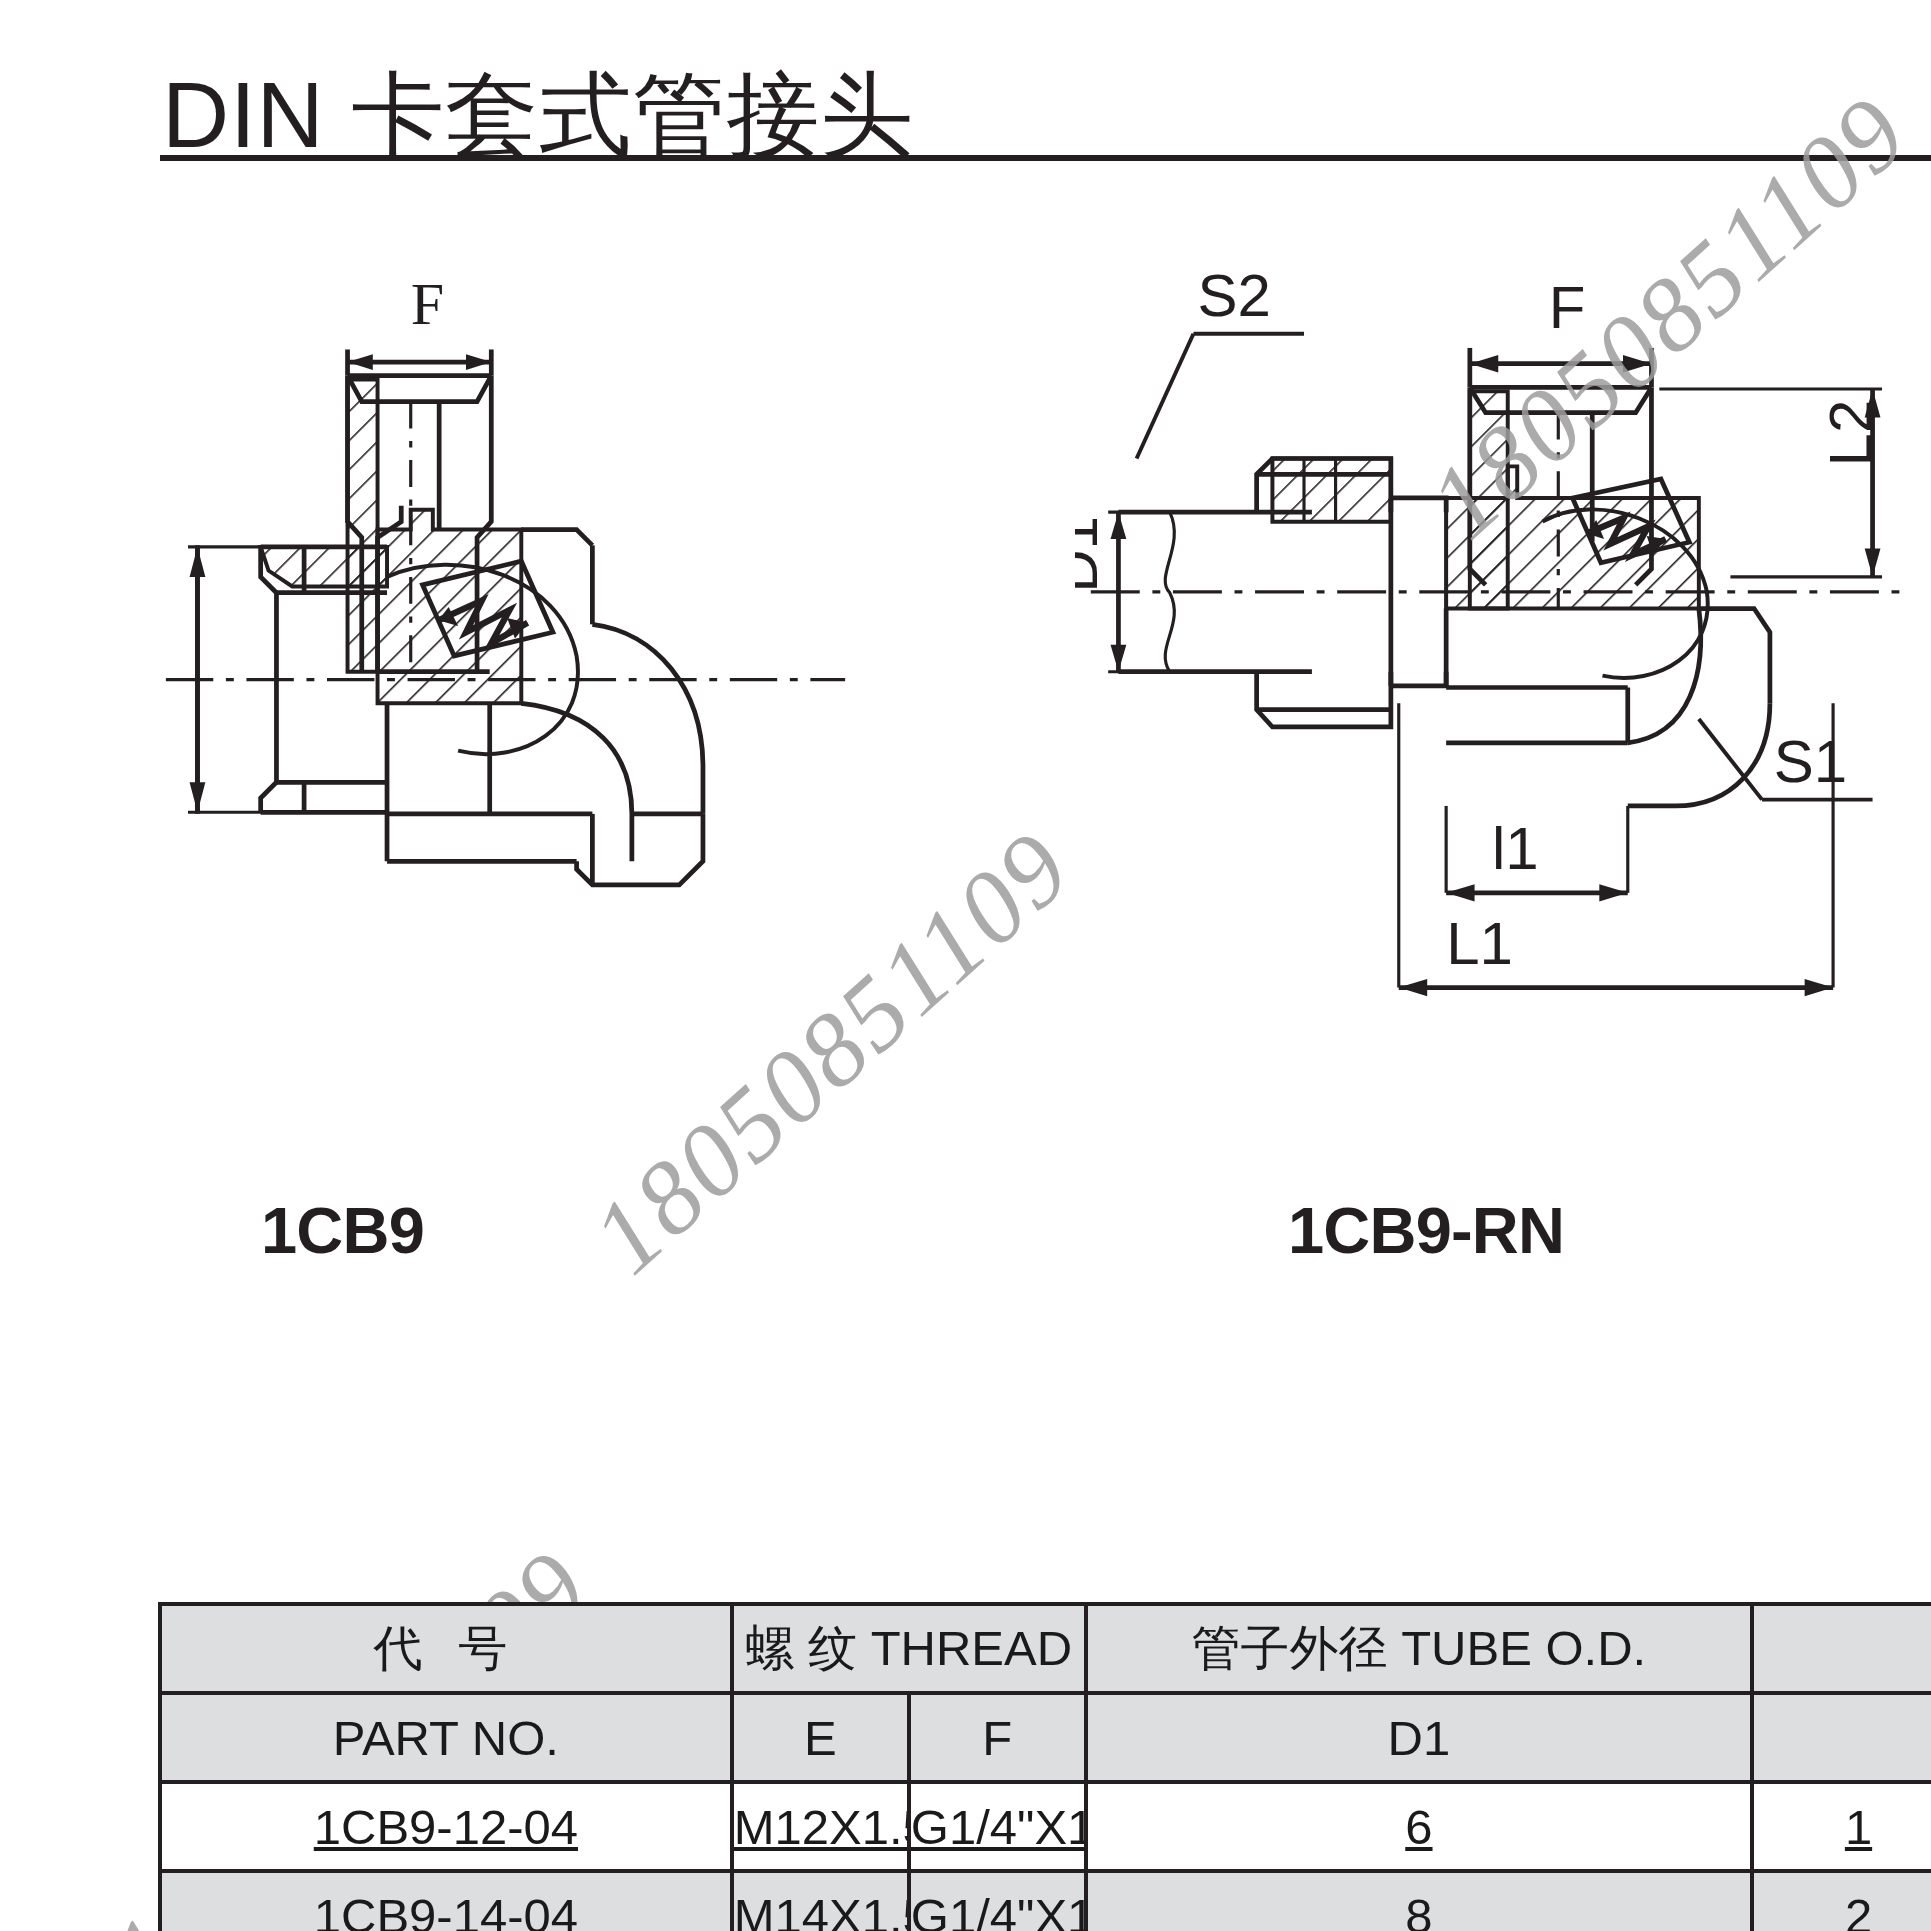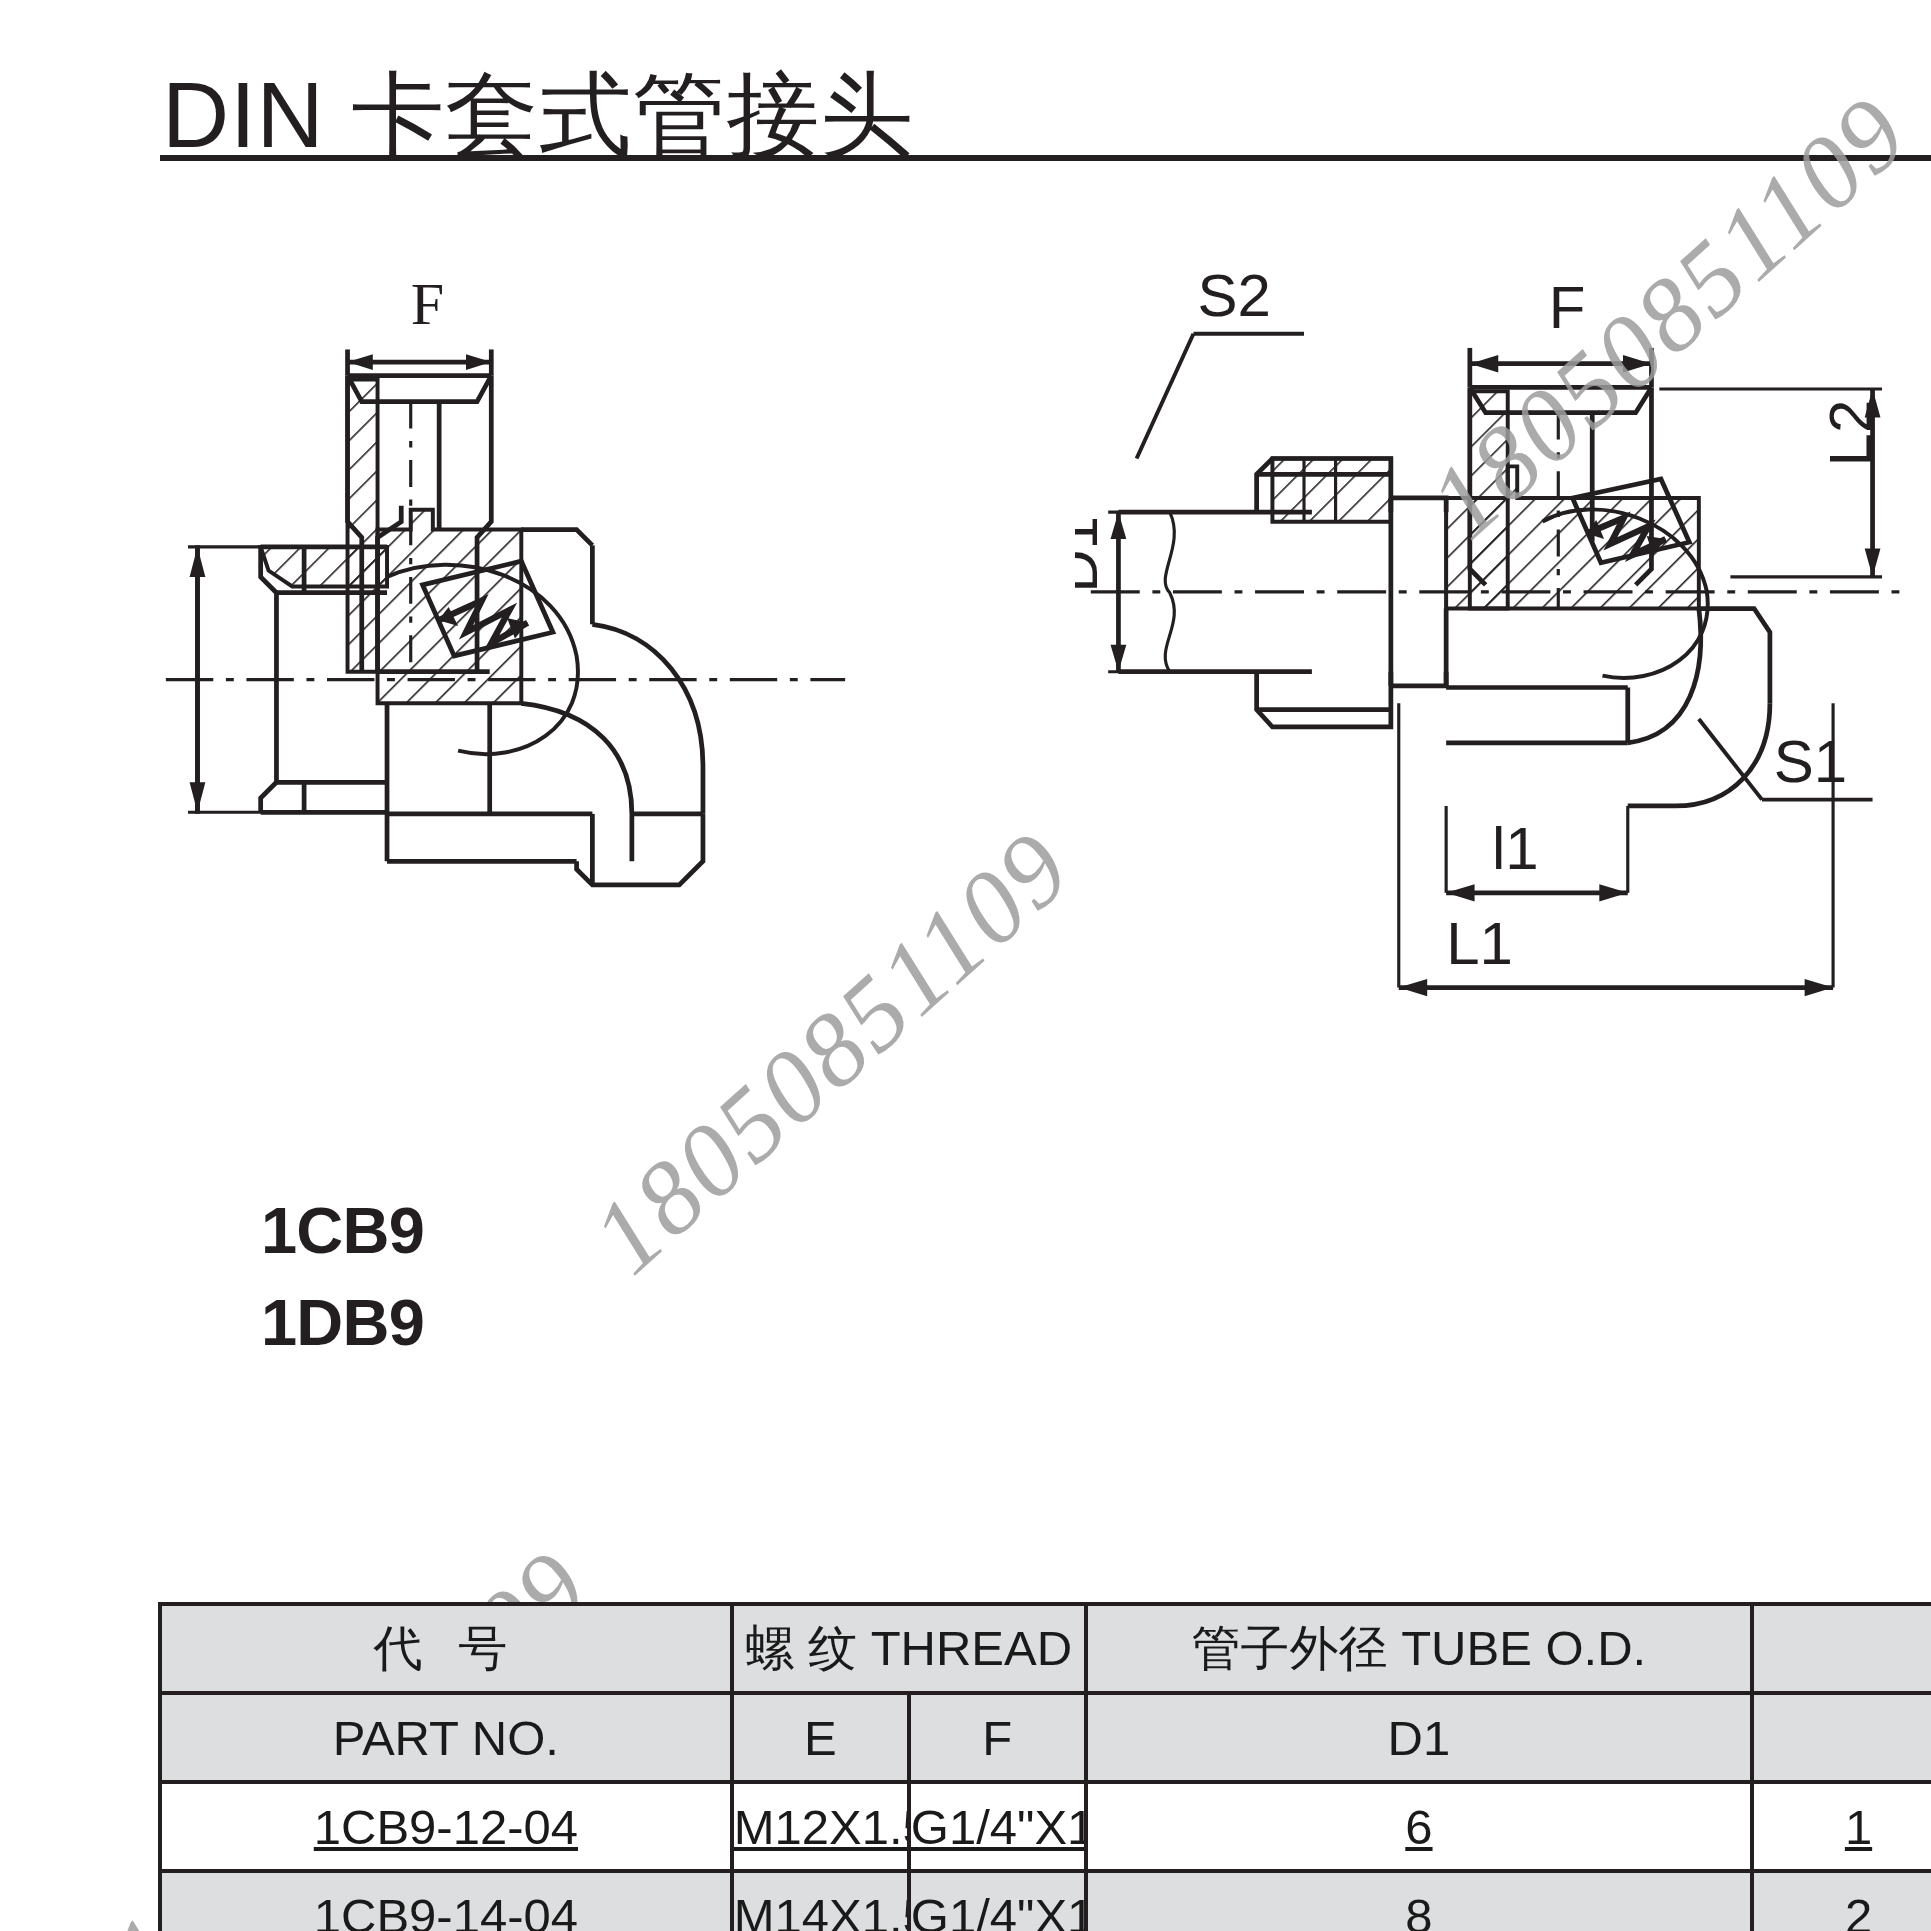--- a/index.html
+++ b/index.html
@@ -280,23 +280,23 @@
   </div>
 
   <div id="watermark-layer">
     <div class="wm" id="wm-1">18050851109</div>
     <div class="wm" id="wm-2">18050851109</div>
     <div class="wm" id="wm-3">18050851109</div>
   </div>
 
   <div class="caption" id="caption-left">
     <div class="l1">1CB9</div>
-    <div class="l2">1DB9</div>
   </div>
   <div class="caption" id="caption-right">
+    <div class="l1">1CB9-RN</div>
   </div>
 
   <div id="spec-table-wrap">
     <table class="spec">
       <thead>
         <tr>
           <th class="col-part hdr-cn">代 号</th>
           <th class="col-e" colspan="2">螺 纹  THREAD</th>
           <th class="col-d1">管子外径 TUBE O.D.</th>
           <th class="col-extra"></th>

